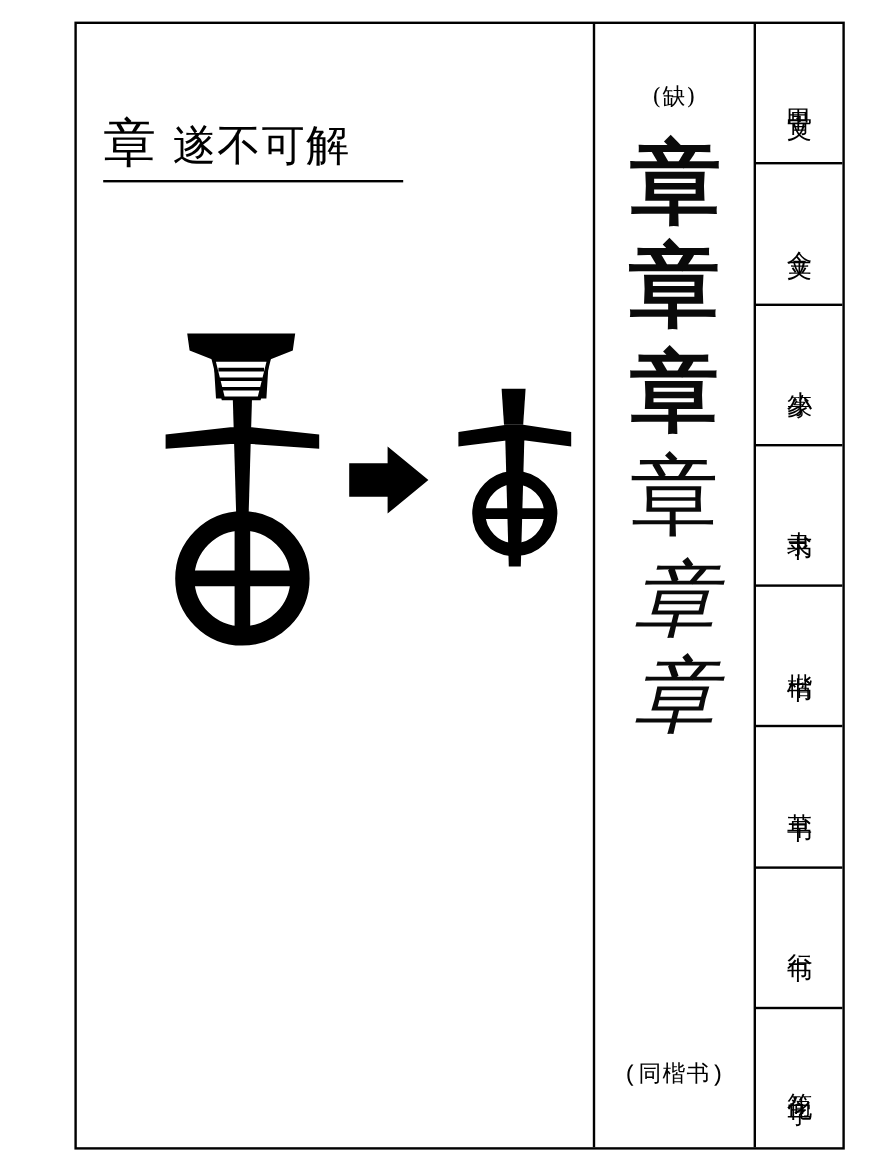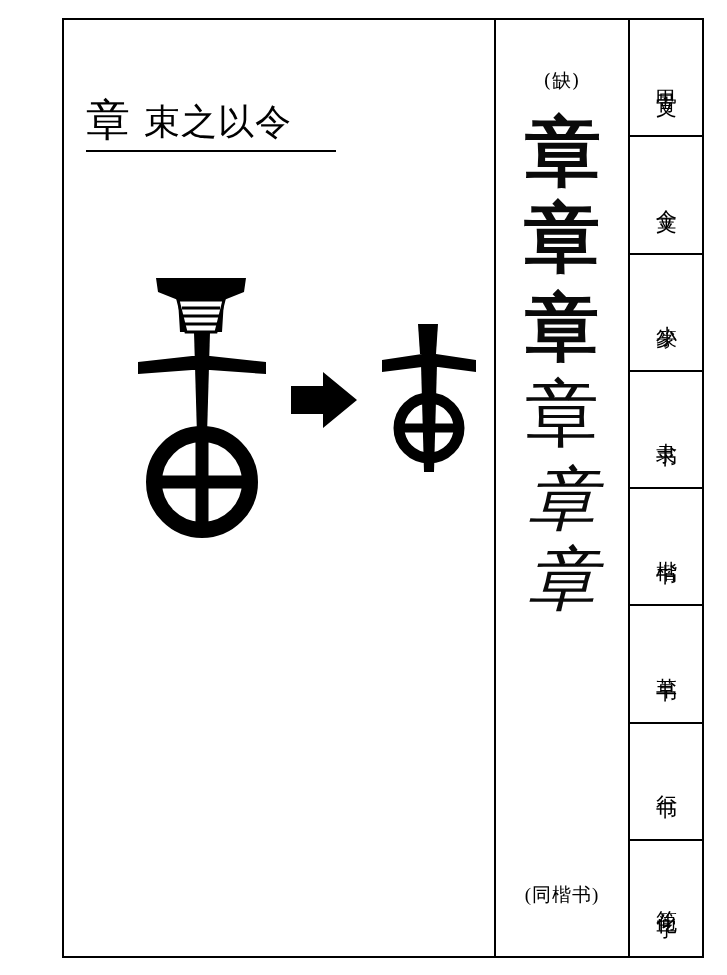--- a/index.html
+++ b/index.html
@@ -149,21 +149,21 @@
     color: #0a0a0a;
   }
   .sc-jin   { font-size: 76px; margin-top: 6px; font-weight: 700; letter-spacing: -2px; }
   .sc-xiao  { font-size: 76px; margin-top: 10px; font-weight: 700; }
   .sc-li    { font-size: 74px; margin-top: 14px; font-weight: 700; }
   .sc-kai   { font-size: 74px; margin-top: 12px; }
   .sc-cao   { font-size: 70px; margin-top: 14px; font-style: italic; }
   .sc-xing  { font-size: 70px; margin-top: 10px; font-style: italic; }
   .mid-note-bottom {
     margin-bottom: 48px;
-    font-family: Liberation Serif, serif;
+    font-family: Liberation Mono, monospace;
     font-size: 19px;
     letter-spacing: 1px;
   }
 
   
   .right-col {
     position: relative;
     width: 72px;
     height: 100%;
     box-sizing: border-box;
@@ -194,21 +194,21 @@
 <body>
 
 <div class="page">
   <div class="frame">
 
     <div class="left-col">
 
       <div class="headword-block">
         <div class="headword-row">
           <span class="headword-char">章</span>
-          <span class="headword-pinyin">束之以令</span>
+          <span class="headword-pinyin">遂不可解</span>
         </div>
       </div>
 
       <div class="glyph-area">
 
         <div class="glyph-old">
           <svg viewBox="0 0 150 270" width="150" height="270" aria-hidden="true">
 
             <path d="M30 8 L120 8 L118 22 L98 30 L96 62 L54 62 L52 30 L32 22 Z" fill="#000"></path>
 

